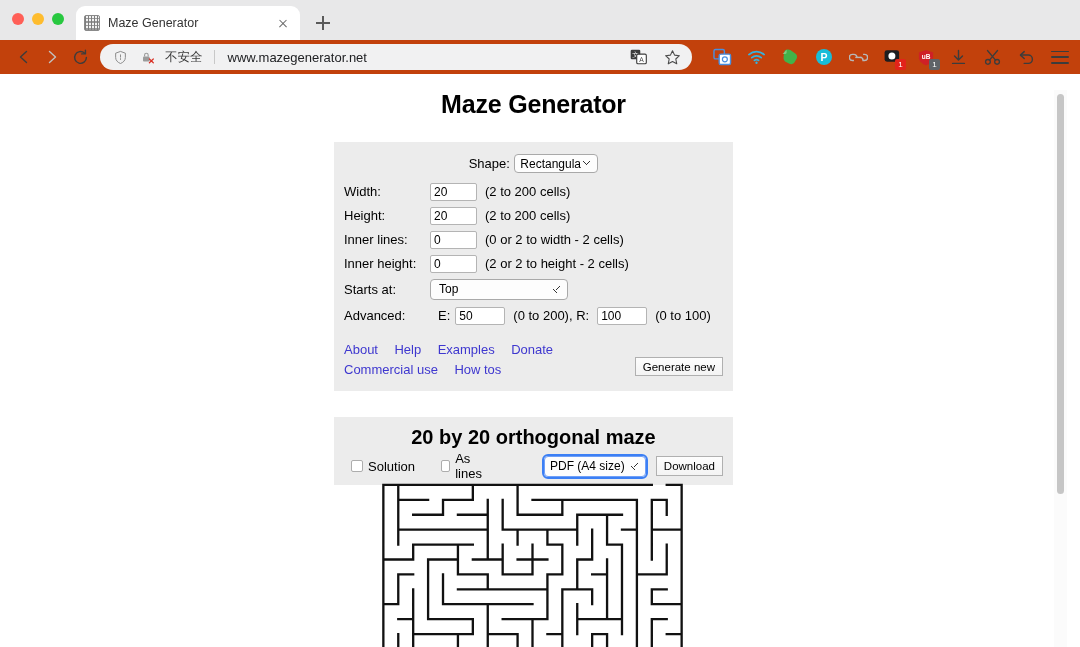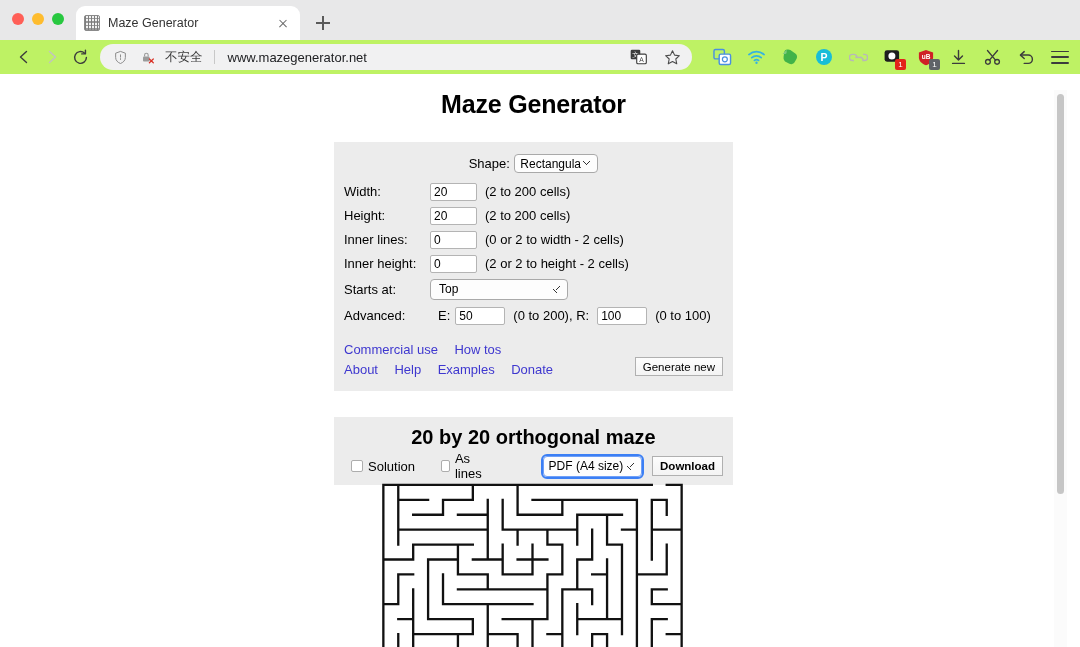--- a/index.html
+++ b/index.html
@@ -86,21 +86,21 @@
     width: 22px; height: 22px;
   }
   .newtab::before, .newtab::after {
     content: ""; position: absolute; background: #5a5a5a;
   }
   .newtab::before { left: 4px; top: 10.4px; width: 14px; height: 1.4px; }
   .newtab::after  { left: 10.3px; top: 4px; width: 1.4px; height: 14px; }
 
   .toolbar {
     height: 34px;
-    background: #bef264;
+    background: #c2410c;
     display: flex;
     align-items: center;
     padding: 0 10px;
     position: relative;
   }
   .navbtn {
     width: 28px; height: 28px;
     display: flex; align-items: center; justify-content: center;
     color: #3c3c3c;
     font-size: 17px;
@@ -340,21 +340,21 @@
   }
   .chk-lbl { font-size: 13px; color: #000; }
   #format-select {
     width: 128px;
     height: 21px;
     margin-left: 30px;
     outline: 2px solid #3b7ff5;
     outline-offset: 0px;
     border-color: #6f9ff7;
   }
-  #download-button { margin-left: 10px; height: 20px; font-size: 11.5px; font-weight: bold; }
+  #download-button { margin-left: 10px; height: 20px; font-size: 11.5px; }
 
   
   .maze-wrap {
     position: absolute;
     left: 378px;
     top: 392px;
     width: 309px;
     height: 181px;
   }
   .maze-wrap svg { display: block; }
@@ -566,28 +566,28 @@
           <span class="lbl left">Advanced:</span>
           <span class="adv-lbl sp">E:</span>
           <input class="num" id="e-input" value="50" style="">
           <span class="hint">(0 to 200), R:</span>
           <input class="num" id="r-input" style="margin-left: 8px;" value="100">
           <span class="hint">(0 to 100)</span>
         </div>
 
         <div class="links">
           <div class="linkline">
-            <a href="#">Commercial use</a>
-            <a href="#">How tos</a>
-          </div>
-          <div class="linkline">
             <a href="#">About</a>
             <a href="#">Help</a>
             <a href="#">Examples</a>
             <a href="#">Donate</a>
+          </div>
+          <div class="linkline">
+            <a href="#">Commercial use</a>
+            <a href="#">How tos</a>
           </div>
           <button class="btn" id="generate-new-button">Generate new</button>
         </div>
       </div>
 
       <div class="panel" id="output-panel">
         <div class="out-title">20 by 20 orthogonal maze</div>
         <div class="out-row">
           <label class="chk-wrap first">
             <input type="checkbox" class="chk" style="">

